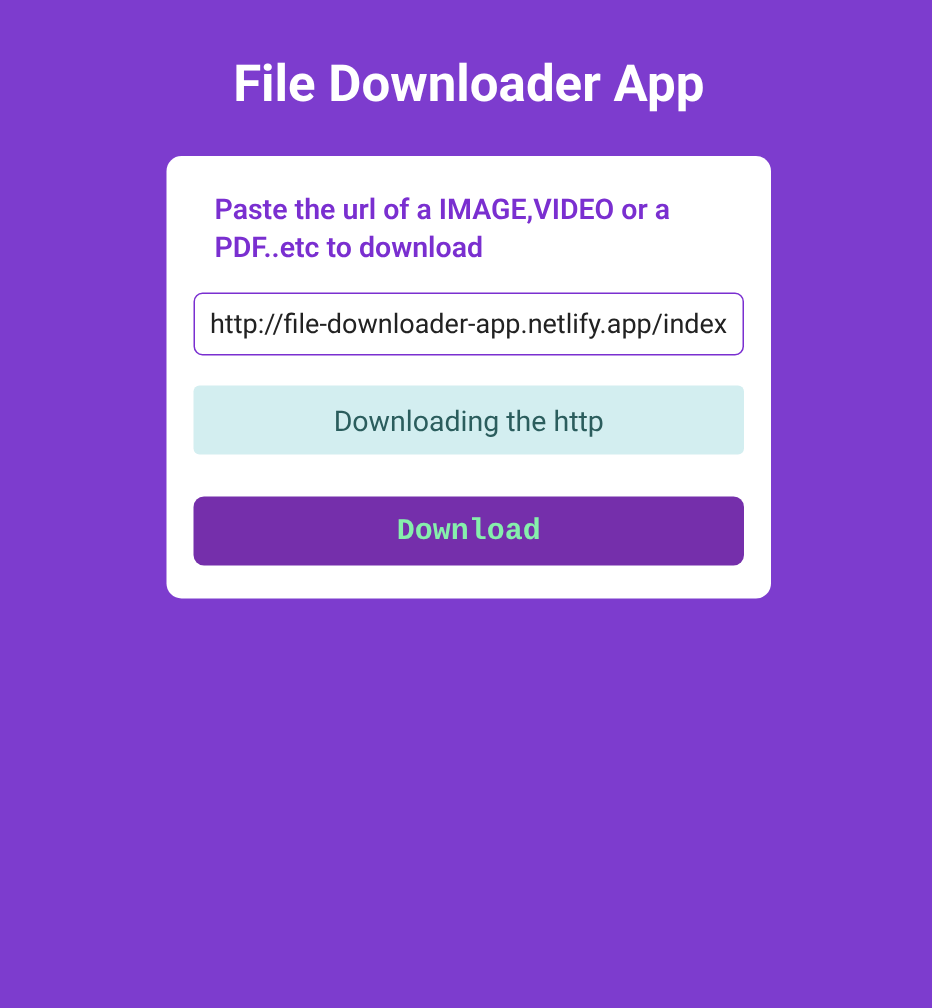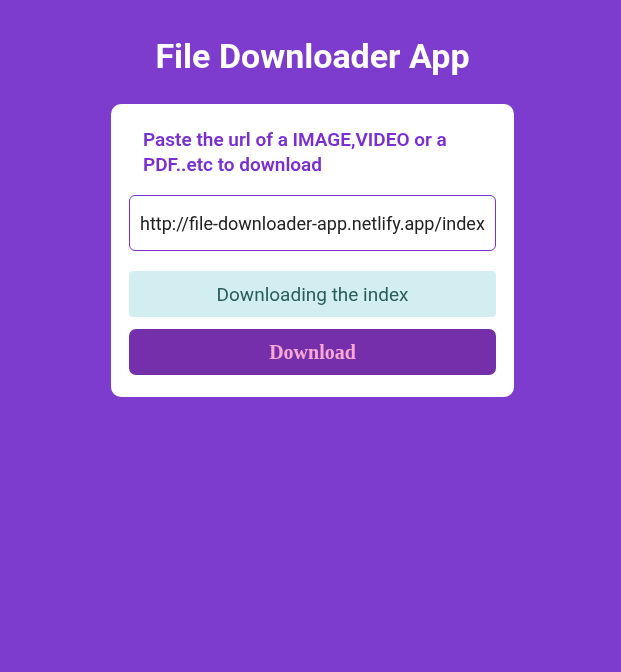--- a/index.html
+++ b/index.html
@@ -32,21 +32,21 @@
     .instruction {
       color: #7a2fd0;
       font-size: 19px;
       font-weight: 600;
       line-height: 1.3;
       margin-bottom: 16px;
       margin-left: 12px;
     }
     .url-input {
       width: 100%;
-      height: 56px;
+      height: 42px;
       border: 1.5px solid #7a2fd0;
       border-radius: 6px;
       padding: 0 10px;
       font-size: 18px;
       color: #222;
       outline: none;
       font-family: inherit;
     }
     .status-bar {
       margin-top: 20px;
@@ -54,36 +54,36 @@
       width: 100%;
       height: 46px;
       border-radius: 4px;
       display: flex;
       align-items: center;
       justify-content: center;
       color: #2b5d5d;
       font-size: 19px;
     }
     .download-btn {
-      margin-top: 12px;
+      margin-top: 28px;
       width: 100%;
       height: 46px;
       background-color: #752fab;
       border: none;
       border-radius: 7px;
-      color: #f9a8d4;
+      color: #86efac;
       font-size: 20px;
       font-weight: 700;
       cursor: pointer;
-      font-family: Liberation Serif, serif;
+      font-family: Liberation Mono, monospace;
     }
   </style>
 </head>
 <body>
 
 <h1 class="page-title">File Downloader App</h1>
 
 <div class="card">
   <p class="instruction">Paste the url of a IMAGE,VIDEO or a PDF..etc to download</p>
   <input type="text" class="url-input" value="http://file-downloader-app.netlify.app/index" style="">
-  <div class="status-bar">Downloading the index</div>
+  <div class="status-bar">Downloading the http</div>
   <button class="download-btn">Download</button>
 </div>
 
 </body></html>

